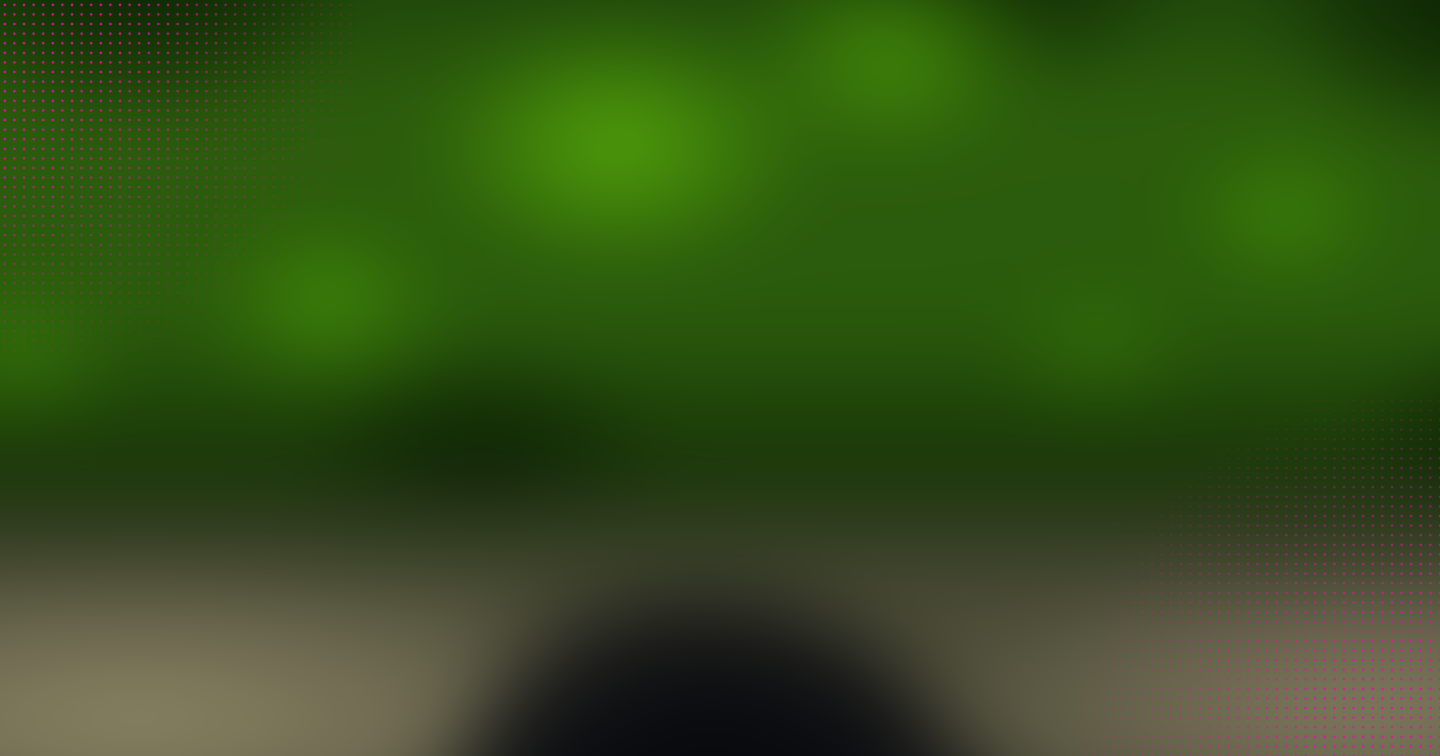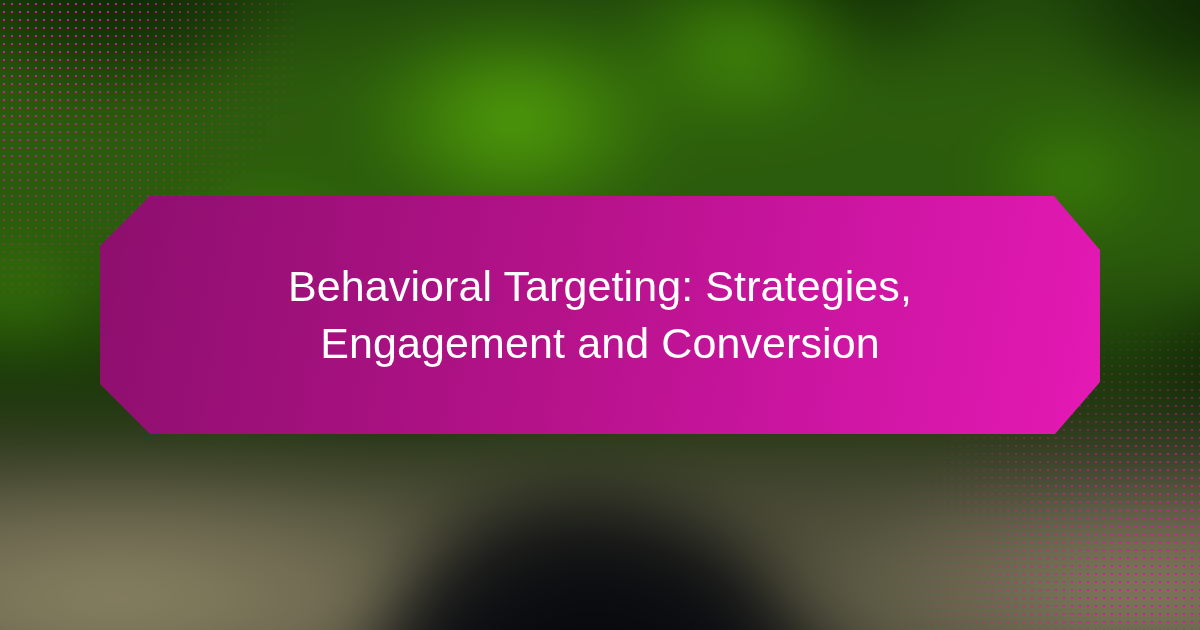--- a/index.html
+++ b/index.html
@@ -102,17 +102,14 @@
 <body>
 
 <div id="stage">
 
   <div class="bg-photo"></div>
 
   <div class="dots tl"></div>
 
   <div class="dots br"></div>
 
-  <div class="banner">
-    <h1 class="banner-title">Behavioral Targeting: Strategies, Engagement and Conversion</h1>
-  </div>
 
 </div>
 
 </body></html>

